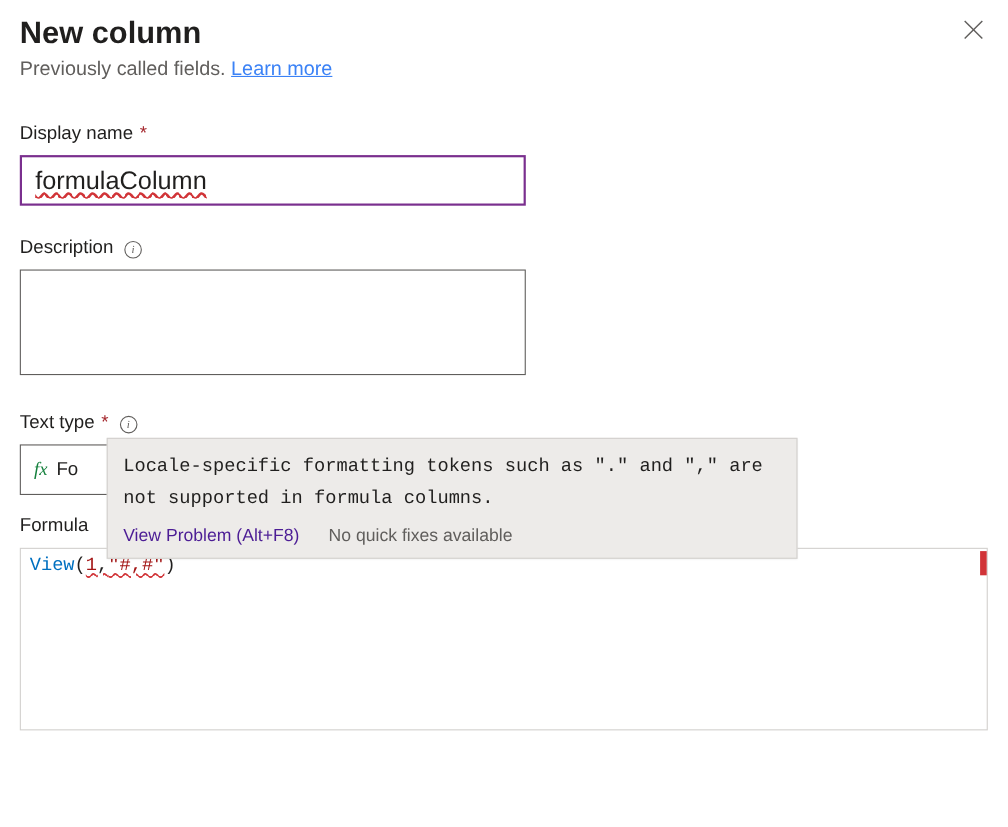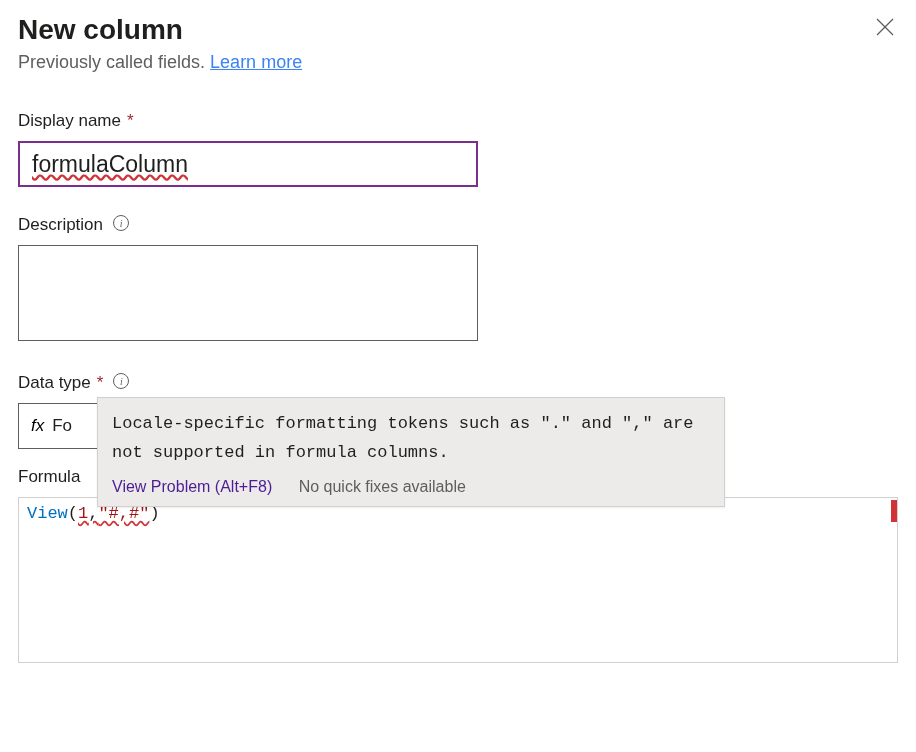--- a/index.html
+++ b/index.html
@@ -39,21 +39,21 @@
     }
     .field-group {
       margin-bottom: 28px;
     }
     .field-label {
       font-size: 17px;
       font-weight: 400;
       color: #201f1e;
       margin-bottom: 10px;
       display: flex;
-      align-items: flex-start;
+      align-items: flex-end;
       gap: 6px;
     }
     .required {
       color: #a4262c;
     }
     .info-icon {
       width: 16px;
       height: 16px;
       border: 1px solid #605e5c;
       border-radius: 50%;
@@ -97,22 +97,22 @@
       height: 46px;
       border: 1px solid #605e5c;
       display: flex;
       align-items: center;
       padding: 0 12px;
       font-size: 17px;
       gap: 8px;
     }
     .fx-icon {
       font-style: italic;
-      font-family: Liberation Sans, sans-serif;
-      color: #000000;
+      font-family: Liberation Serif, serif;
+      color: #15803d;
     }
     .tooltip-box {
       position: absolute;
       left: 79px;
       top: -6px;
       width: 628px;
       background: #edebe9;
       border: 1px solid #d2d0ce;
       padding: 12px 14px 10px 14px;
       font-family: "Consolas", "Courier New", monospace;
@@ -202,21 +202,21 @@
 <div class="field-group">
   <div class="field-label">
     <span>Description</span>
     <span class="info-icon">i</span>
   </div>
   <textarea class="textarea-input" style=""></textarea>
 </div>
 
 <div class="field-group" style="margin-bottom:18px;">
   <div class="field-label">
-    <span>Data type</span>
+    <span>Text type</span>
     <span class="required">*</span>
     <span class="info-icon">i</span>
   </div>
   <div class="data-type-row">
     <div class="select-box">
       <span class="fx-icon">fx</span>
       <span>Fo</span>
     </div>
     <div class="tooltip-box">
       <div class="tooltip-msg">Locale-specific formatting tokens such as "." and "," are not supported in formula columns.</div>

